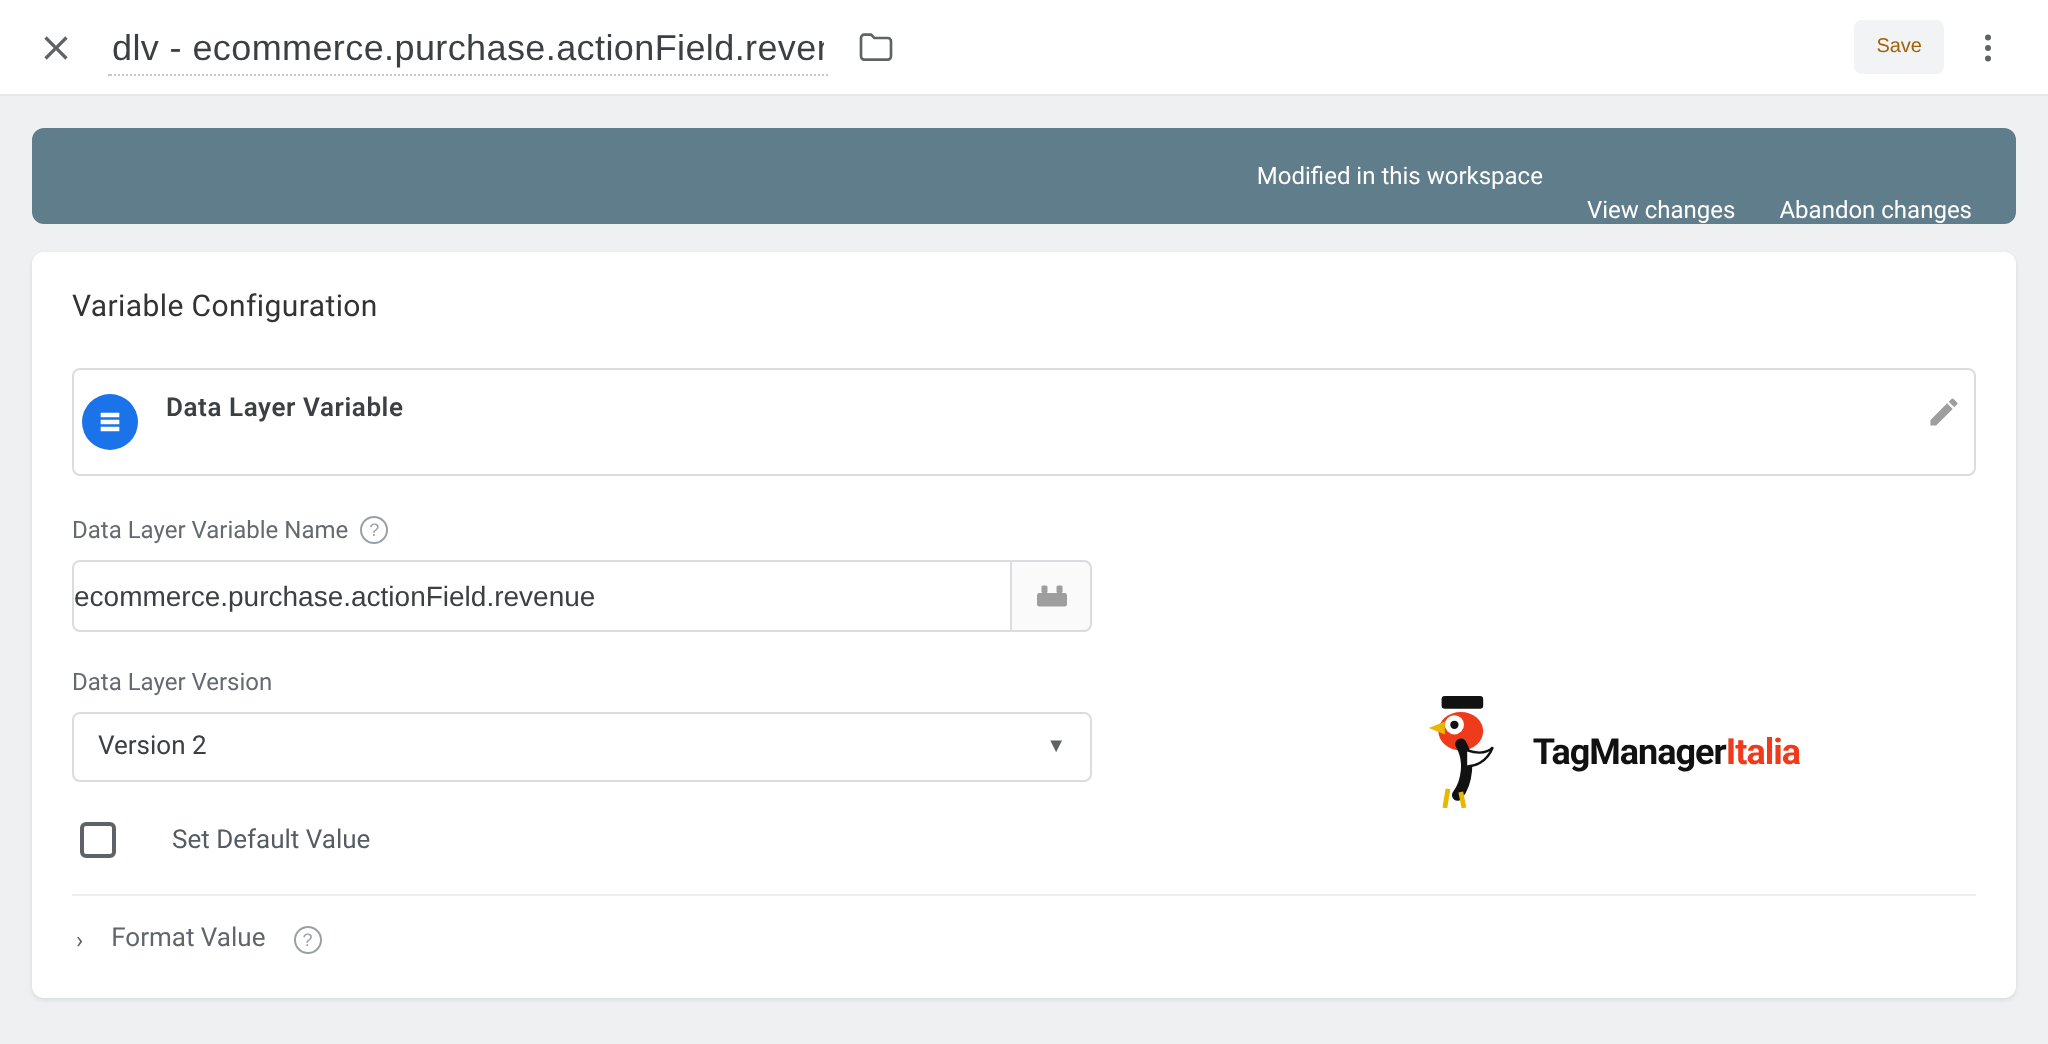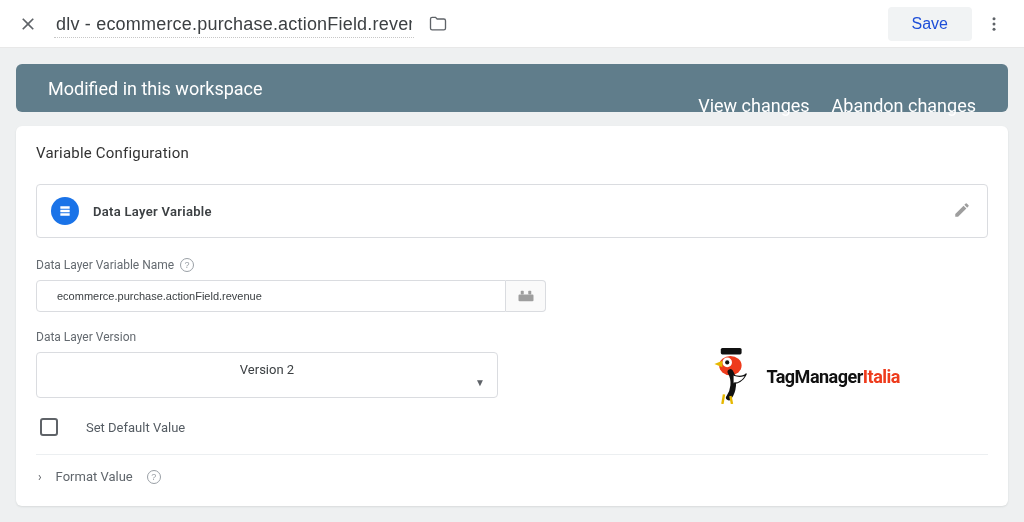--- a/index.html
+++ b/index.html
@@ -42,25 +42,25 @@
   .folder-icon {
     margin-left: 14px;
     width: 20px; height: 20px;
     color: #5f6368;
     display: flex; align-items: center; justify-content: center;
   }
   .folder-icon svg { width: 20px; height: 20px; fill: none; stroke: #5f6368; stroke-width: 1.6; }
   .topbar-spacer { flex: 1; }
   .save-btn {
     background: #f1f3f4;
-    color: #1d4ed8;
+    color: #a16207;
     border: none;
     border-radius: 4px;
-    padding: 8px 24px;
-    font-size: 16px;
+    padding: 8px 11px;
+    font-size: 10px;
     cursor: default;
   }
   .more-btn {
     width: 36px; height: 36px;
     margin-left: 4px;
     display: flex; align-items: center; justify-content: center;
     border-radius: 50%; cursor: pointer;
     color: #5f6368;
   }
   .more-btn svg { width: 18px; height: 18px; fill: #5f6368; }
@@ -71,22 +71,23 @@
     height: calc(522px - 48px);
   }
 
   .mod-banner {
     background: #607d8b;
     color: #fff;
     border-radius: 6px;
     height: 48px;
     display: flex;
     align-items: center;
-    padding: 0 32px;
-    font-size: 18px;
+    padding: 0 22px;
+    font-size: 12px;
+    text-align: right;
   }
   .mod-banner .left { flex: 1; }
   .mod-banner a {
     color: #fff;
     text-decoration: none;
     margin-left: 22px;
     cursor: pointer;
     margin-top: 34px;
   }
 
@@ -118,23 +119,23 @@
     border: 1.2px solid #9aa0a6;
     border-radius: 50%;
     font-size: 9px;
     color: #9aa0a6;
     font-family: Arial, sans-serif;
   }
 
   .type-row {
     border: 1px solid #dadce0;
     border-radius: 4px;
-    padding: 12px 14px;
-    display: flex;
-    align-items: center;
+    padding: 12px 4px;
+    display: flex;
+    align-items: flex-start;
     gap: 14px;
     margin-bottom: 20px;
     cursor: pointer;
   }
   .type-icon {
     width: 28px; height: 28px;
     border-radius: 50%;
     background: #1a73e8;
     display: flex; align-items: center; justify-content: center;
   }
@@ -149,49 +150,48 @@
 
   .text-input-wrap {
     display: flex;
     width: 510px;
     margin-bottom: 18px;
   }
   .text-input {
     flex: 1;
     border: 1px solid #dadce0;
     border-radius: 4px 0 0 4px;
-    padding: 9px 20px;
-    font-size: 11px;
+    padding: 9px 0;
+    font-size: 14px;
     color: #3c4043;
     outline: none;
   }
   .var-picker {
     border: 1px solid #dadce0;
     border-left: none;
     border-radius: 0 4px 4px 0;
     width: 40px;
     background: #fafafa;
     display: flex; align-items: center; justify-content: center;
     color: #888;
     cursor: pointer;
   }
   .var-picker svg { width: 18px; height: 12px; fill: #9e9e9e; }
 
   .select-wrap {
-    width: 462px;
+    width: 510px;
     border: 1px solid #dadce0;
     border-radius: 4px;
     padding: 9px 12px;
     font-size: 13px;
     color: #3c4043;
     display: flex;
     align-items: center;
     margin-bottom: 20px;
     cursor: pointer;
-    flex-direction: column;
   }
   .select-wrap .caret { margin-left: auto; color: #5f6368; font-size: 10px; }
 
   .checkbox-row {
     display: flex;
     align-items: center;
     gap: 28px;
     font-size: 13px;
     color: #555c63;
     padding: 0 0 14px 4px;

